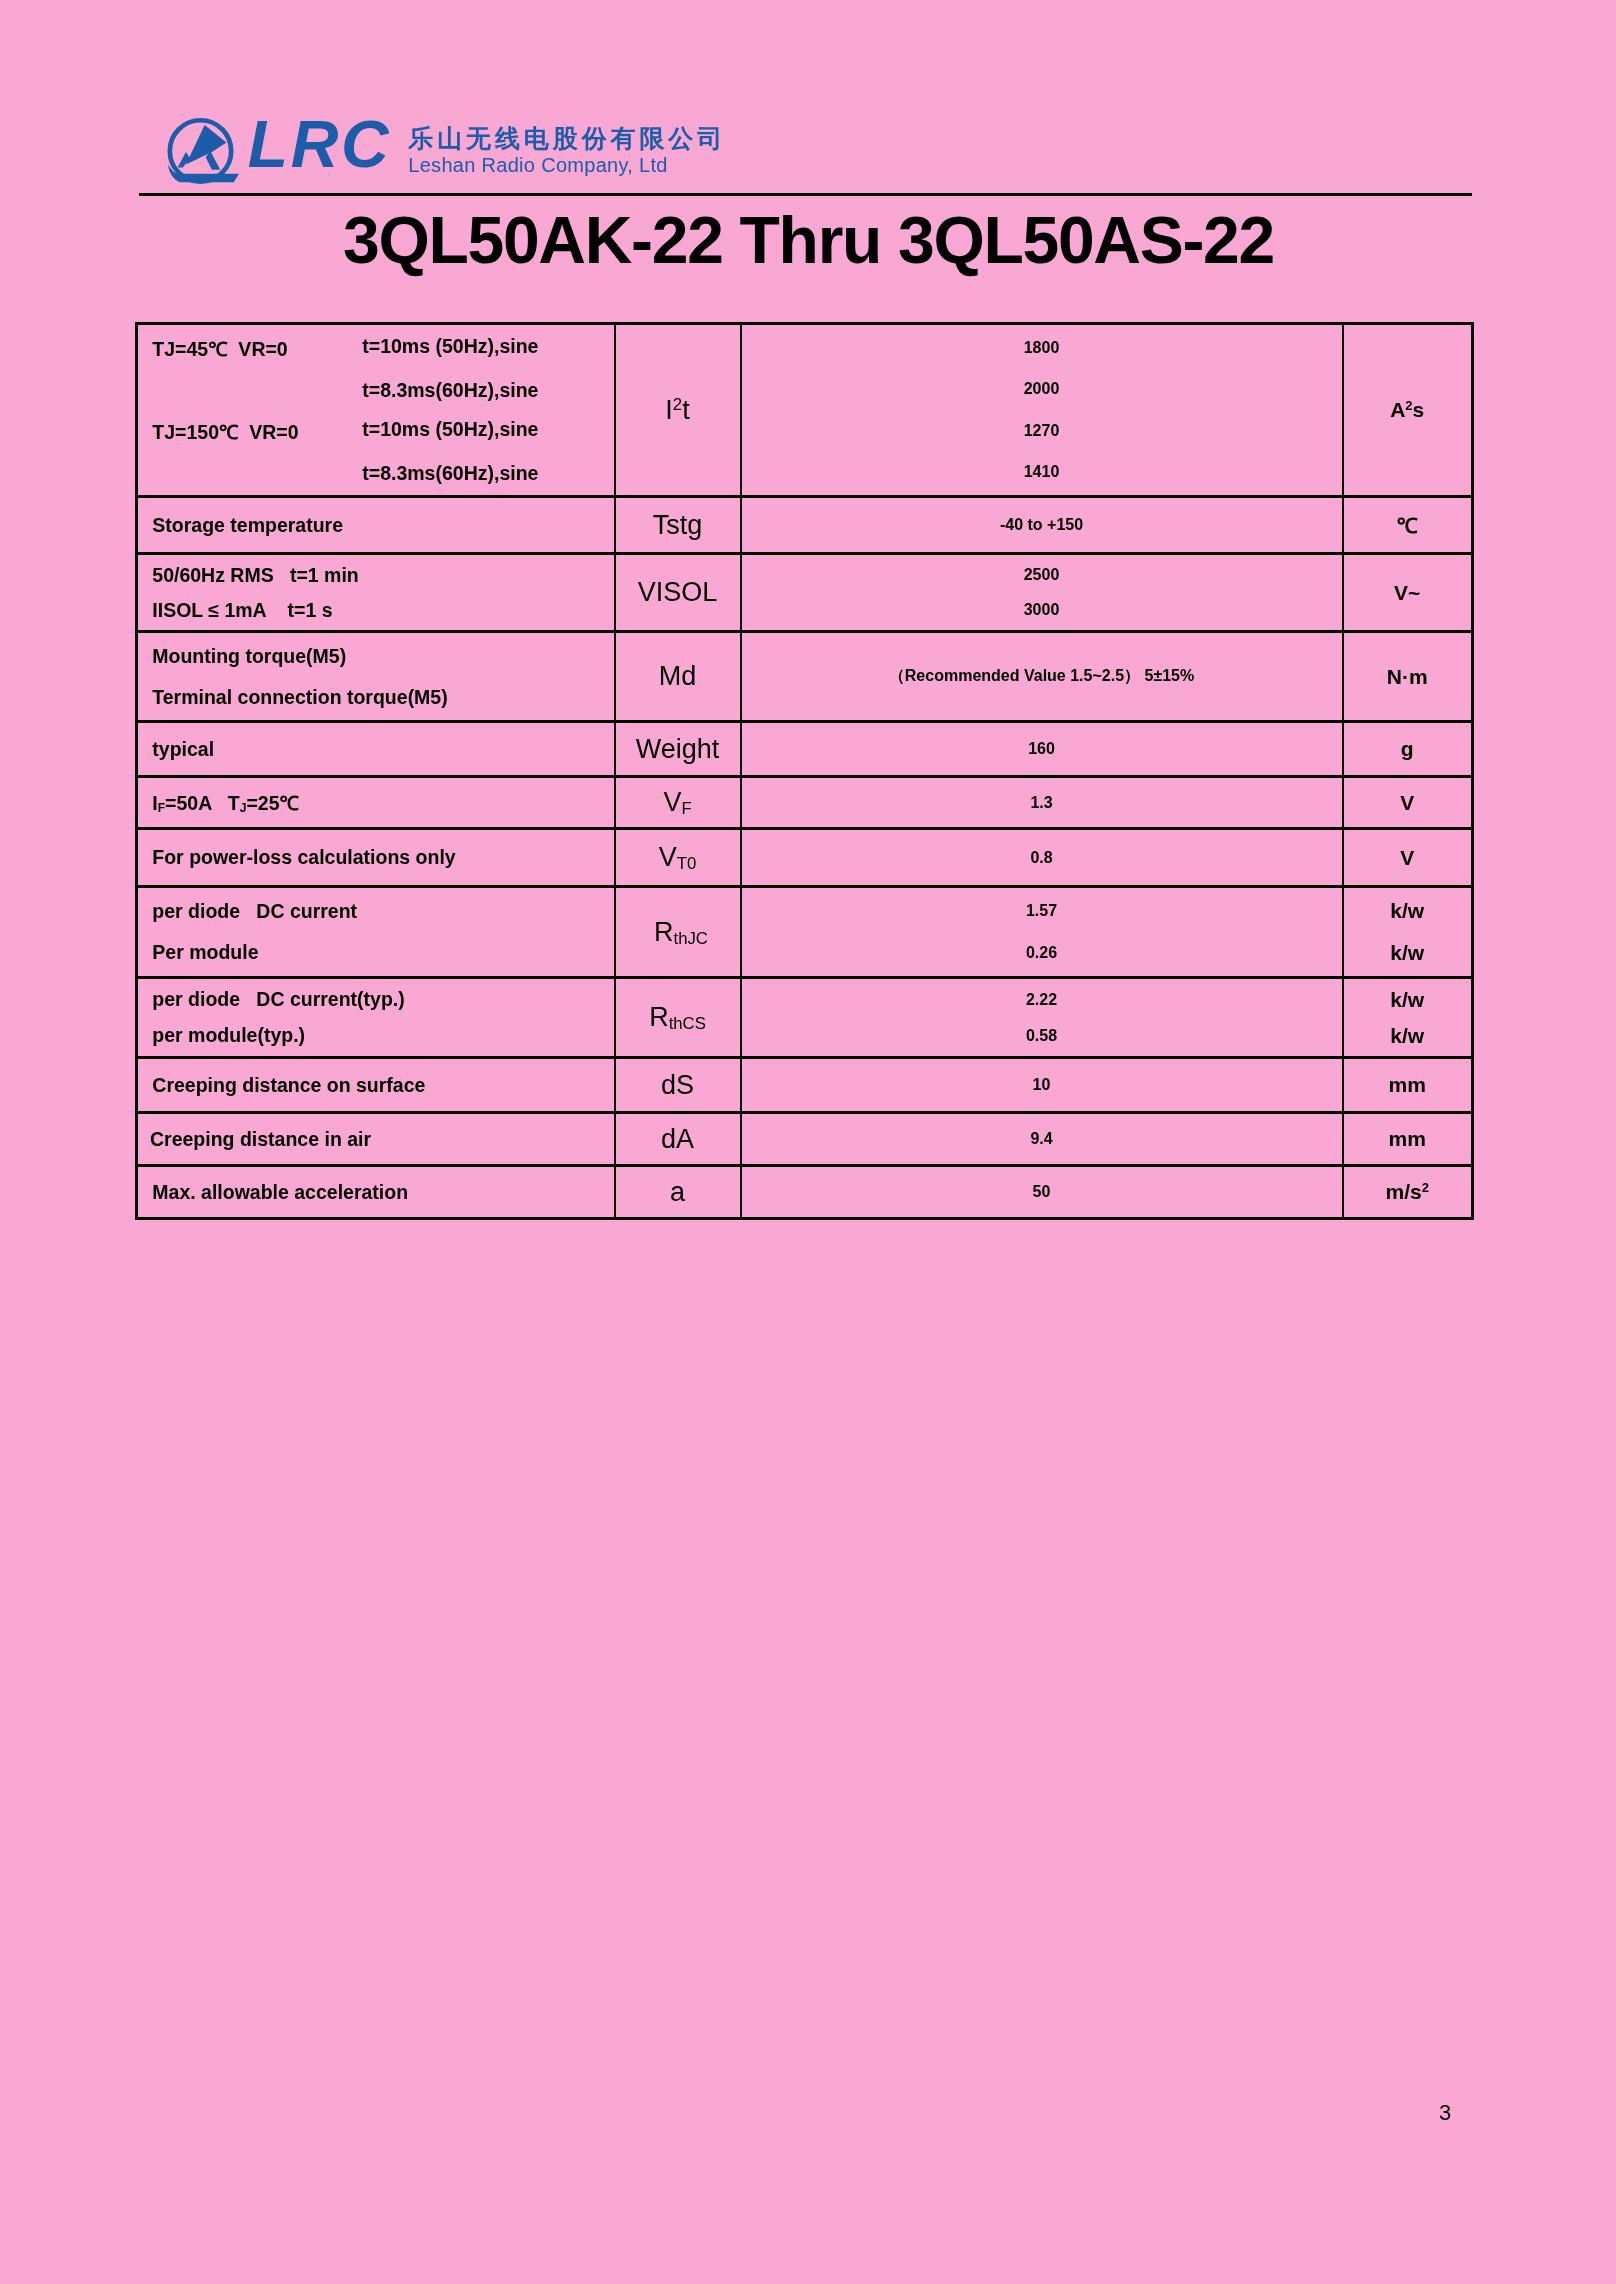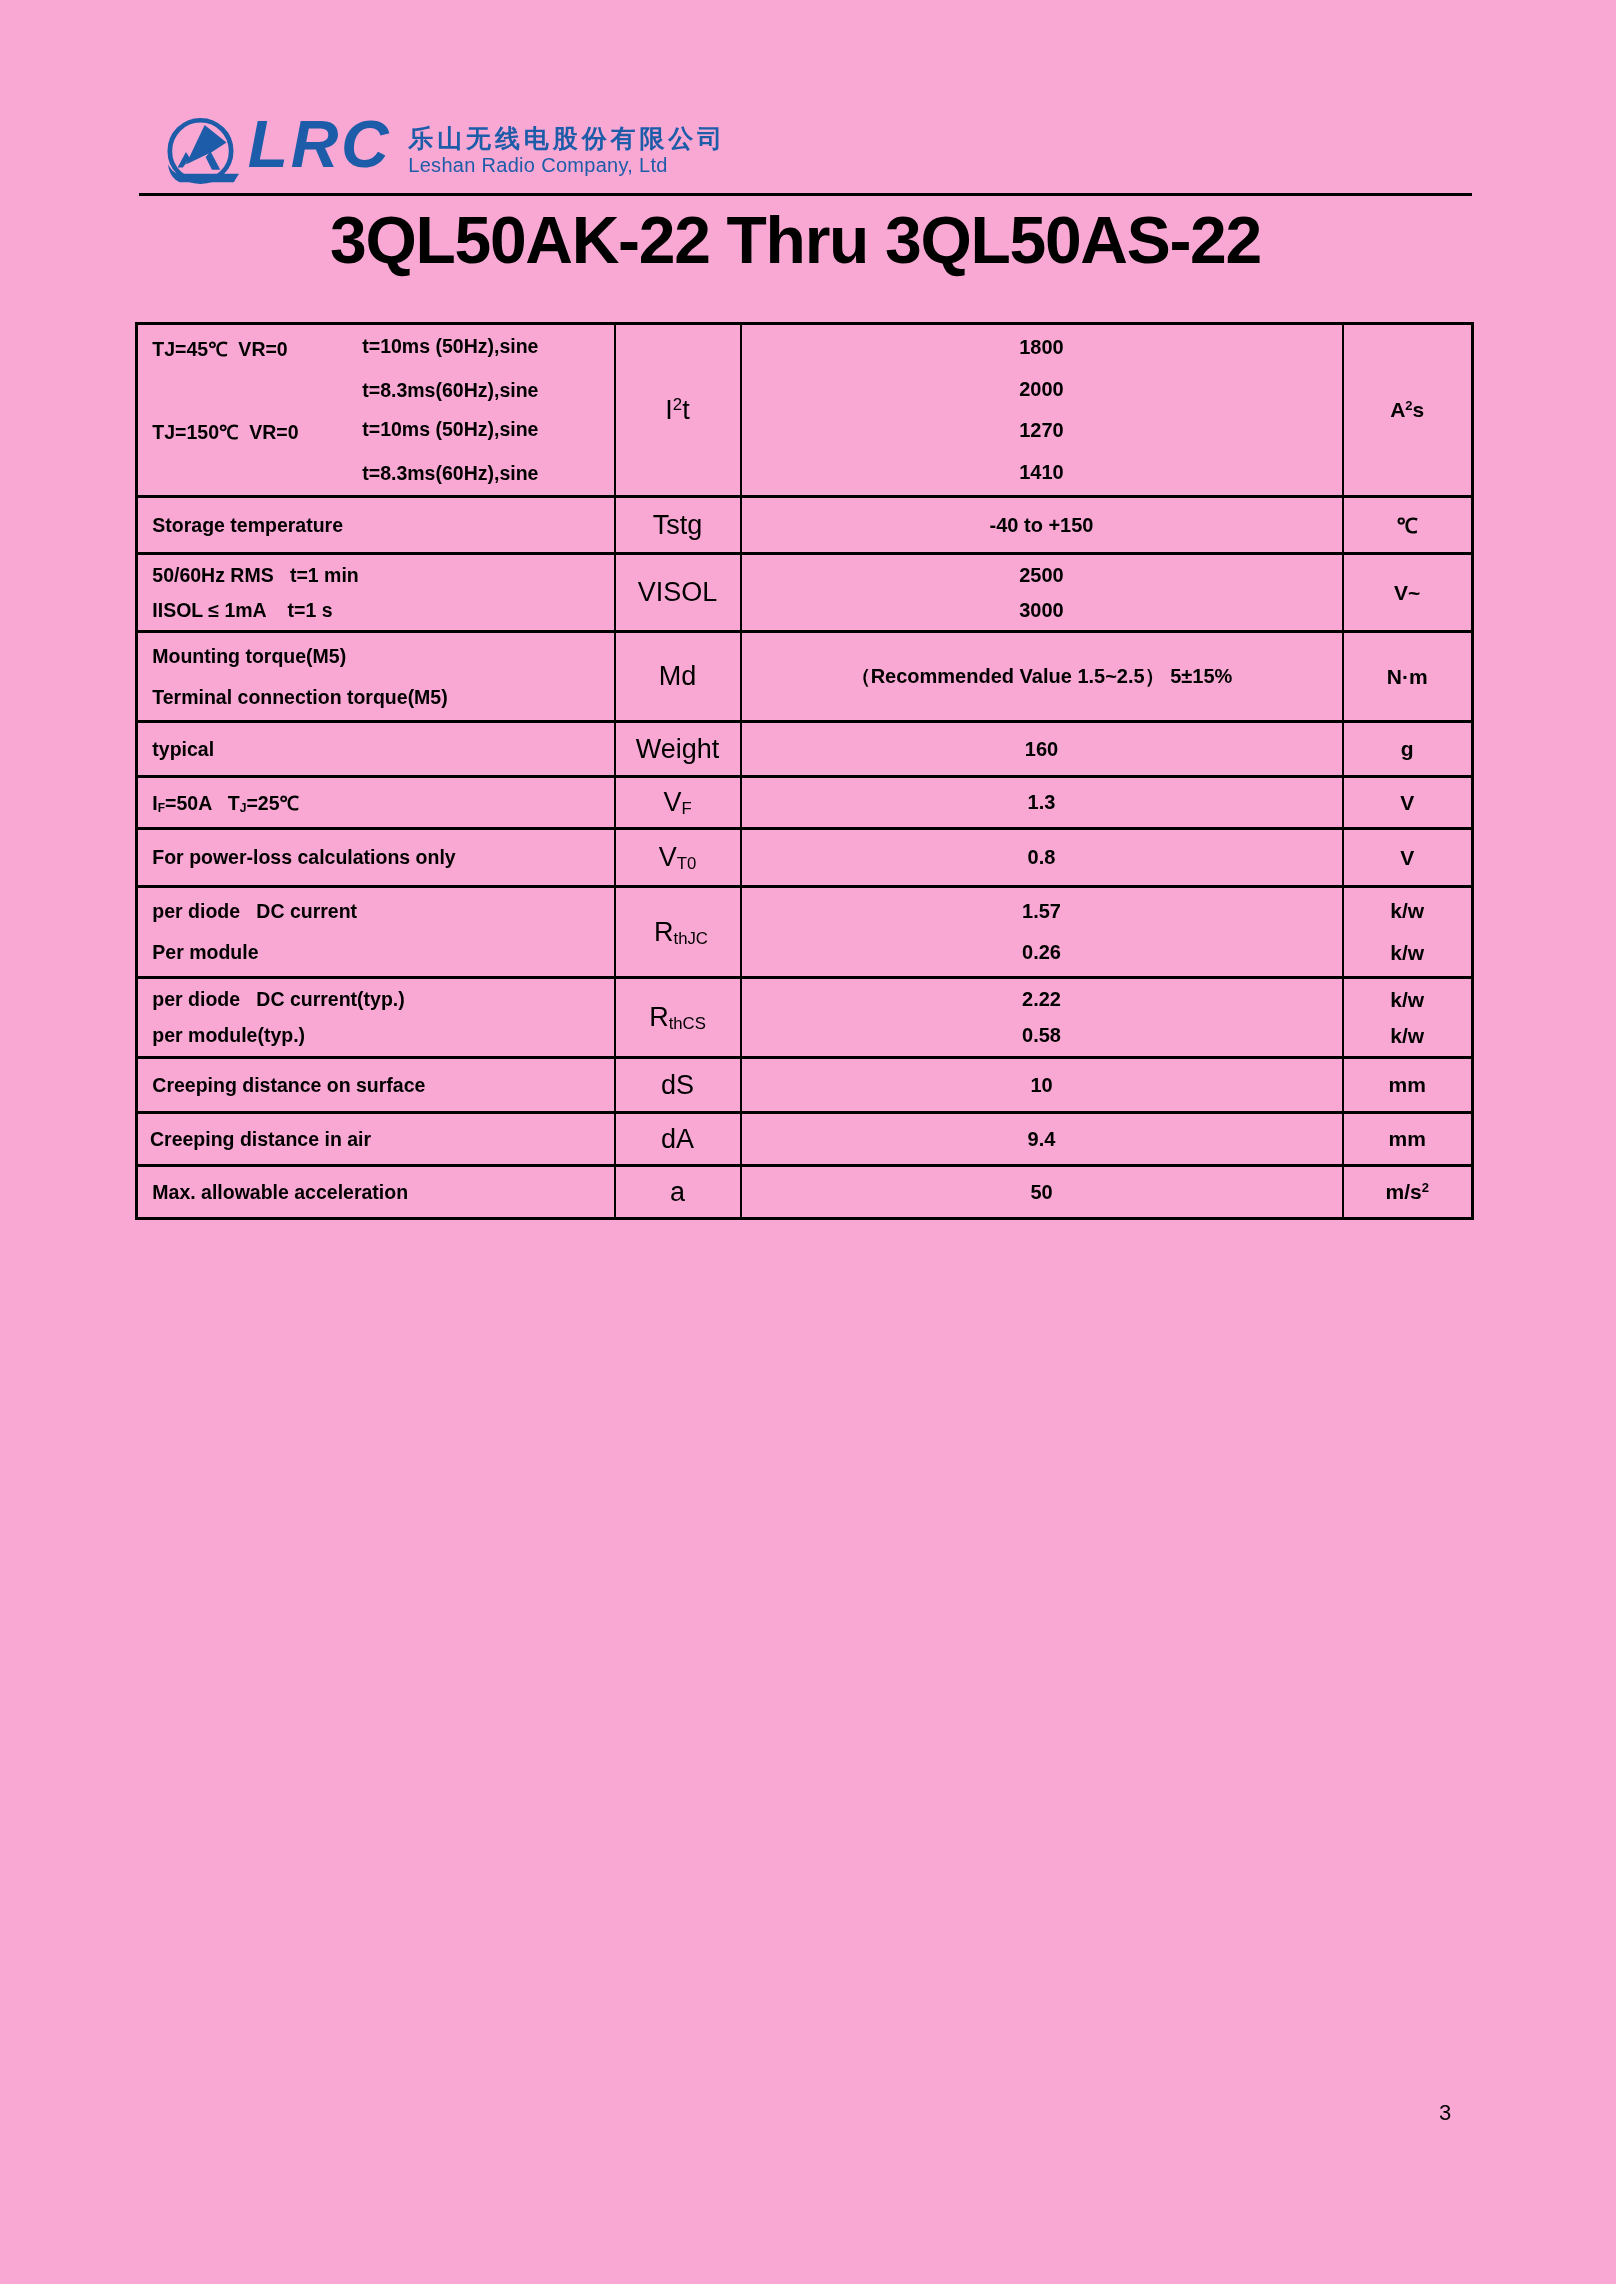--- a/index.html
+++ b/index.html
@@ -19,39 +19,39 @@
   .logo-acronym {
     font-size:66px; font-weight:900; font-style:italic;
     letter-spacing:2.6px; margin:13px 17px 0 7.8px; line-height:1;
   }
   .logo-names { margin-top:26px; }
   .logo-cn { font-size:25px; font-weight:bold; letter-spacing:3.9px; line-height:1.15; }
   .logo-en { font-size:20px; font-weight:normal; letter-spacing:0.3px; line-height:1.2; }
   .header-rule { position:absolute; left:139px; top:193px; width:1333px; height:3.3px; background:#000; }
 
   .doc-title {
-    position:absolute; left:127px; top:202px; width:1337px;
+    position:absolute; left:140px; top:202px; width:1337px;
     text-align:center; font-size:66px; font-weight:bold; letter-spacing:-1.3px;
     white-space:nowrap;
   }
 
   
   .spec-table-wrap { position:absolute; left:135px; top:322px; }
   table.spec { border-collapse:collapse; table-layout:fixed; width:1337px; border:3.3px solid #000; }
   table.spec td { border:2.6px solid #000; border-top-width:3.3px; border-bottom-width:3.3px; padding:0; vertical-align:middle; }
   col.c-param { width:478px; } col.c-sym { width:126px; } col.c-val { width:602px; } col.c-unit { width:130px; }
 
   .cell-col { display:flex; flex-direction:column; justify-content:space-around; }
   .param-td .cell-col { align-items:flex-start; padding-left:14.3px; }
   .sym-td .cell-col, .val-td .cell-col, .unit-td .cell-col { align-items:center; }
 
   .label-line { display:flex; white-space:pre; font-size:19.5px; font-weight:bold; }
   .label-cell.c0 { display:inline-block; min-width:210px; }
   .sym-line  { font-size:27px; font-weight:normal; white-space:pre; }
-  .value-line{ font-size:20px; font-weight:bold; white-space:pre; text-align:center; }
+  .value-line{ font-size:16px; font-weight:bold; white-space:pre; text-align:center; }
   .unit-line { font-size:21px; font-weight:bold; white-space:pre; }
 
   sub, sup { font-size:0.62em; line-height:0; font-weight:inherit; }
   sup { vertical-align:0.55em; }
   sub { vertical-align:-0.18em; }
 
   .page-number { position:absolute; left:1439px; top:2100px; font-size:22px; font-weight:normal; }
 </style>
 </head>
 <body>

